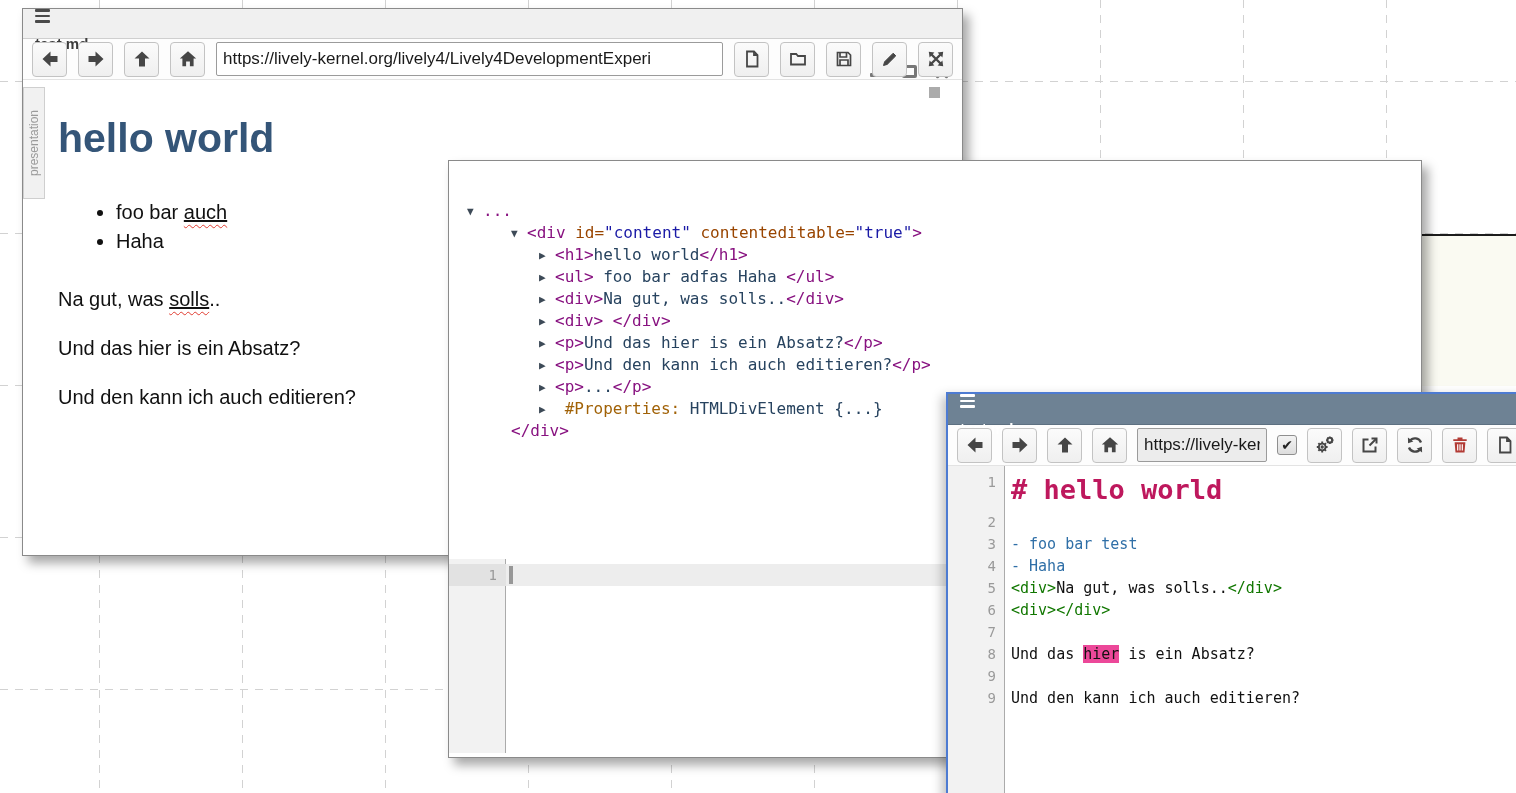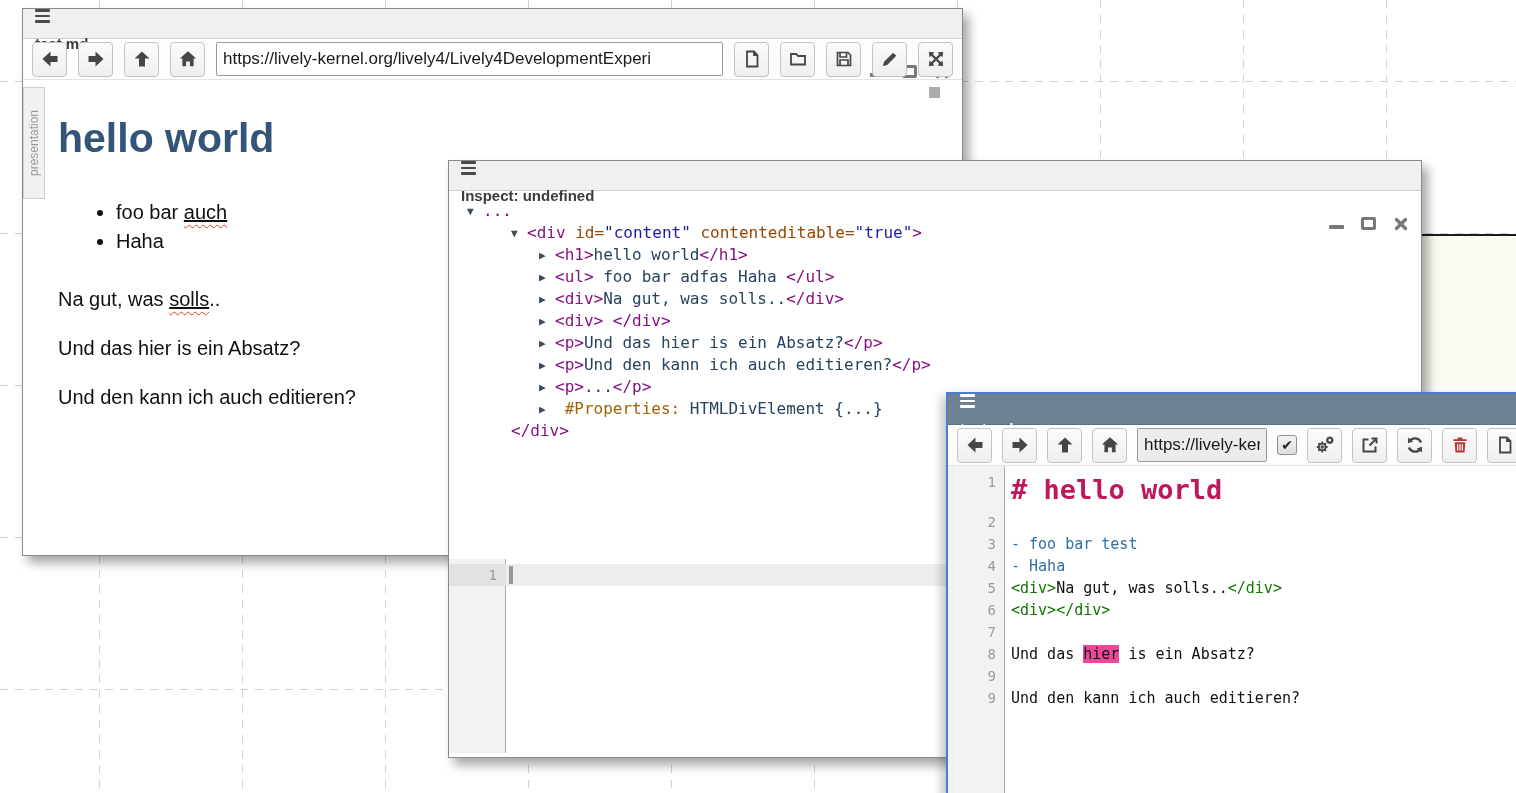--- a/index.html
+++ b/index.html
@@ -234,41 +234,20 @@
           <p>Na gut, was <span class="u"><span class="sq">solls</span></span>..</p>
           <p>Und das hier is ein Absatz?</p>
           <p>Und den kann ich auch editieren?</p>
         </div>
       <span class="scroll-chip"></span>
     </div>
     <div class="side-tab">presentation</div>
   </div>
 
   <div class="window win2">
-    <div class="titlebar">
-      <span class="hamburger">
-          <span></span>
-          <span></span>
-          <span></span>
-        </span>
-      <span class="title">Inspect: undefined</span>
-      <span class="win-controls">
-        <span class="ctl">
-            <span class="ctl-min"></span>
-          </span>
-        <span class="ctl">
-            <span class="ctl-max"></span>
-          </span>
-        <span class="ctl">
-          <svg width="16" height="16" viewBox="0 0 16 16" stroke="#787878" stroke-width="3.4" stroke-linecap="round">
-              <path d="M3.5 3.5 L12.5 12.5 M12.5 3.5 L3.5 12.5"></path>
-            </svg>
-        </span>
-      </span>
-    </div>
     <div class="tree"><div class="tree-line" style="padding-left: 18px;"><span class="arrow">▼</span><span class="tk-dots">...</span></div><div class="tree-line" style="padding-left: 62px;"><span class="arrow">▼</span><span class="tk-tag">&lt;div </span><span class="tk-attr">id=</span><span class="tk-val">"content"</span><span class="tk-plain"> </span><span class="tk-attr">contenteditable=</span><span class="tk-val">"true"</span><span class="tk-tag">&gt;</span></div><div class="tree-line" style="padding-left: 90px;"><span class="arrow">▶</span><span class="tk-tag">&lt;h1&gt;</span><span class="tk-text">hello world</span><span class="tk-tag">&lt;/h1&gt;</span></div><div class="tree-line" style="padding-left: 90px;"><span class="arrow">▶</span><span class="tk-tag">&lt;ul&gt;</span><span class="tk-text"> foo bar adfas Haha </span><span class="tk-tag">&lt;/ul&gt;</span></div><div class="tree-line" style="padding-left: 90px;"><span class="arrow">▶</span><span class="tk-tag">&lt;div&gt;</span><span class="tk-text">Na gut, was solls..</span><span class="tk-tag">&lt;/div&gt;</span></div><div class="tree-line" style="padding-left: 90px;"><span class="arrow">▶</span><span class="tk-tag">&lt;div&gt;</span><span class="tk-text"> </span><span class="tk-tag">&lt;/div&gt;</span></div><div class="tree-line" style="padding-left: 90px;"><span class="arrow">▶</span><span class="tk-tag">&lt;p&gt;</span><span class="tk-text">Und das hier is ein Absatz?</span><span class="tk-tag">&lt;/p&gt;</span></div><div class="tree-line" style="padding-left: 90px;"><span class="arrow">▶</span><span class="tk-tag">&lt;p&gt;</span><span class="tk-text">Und den kann ich auch editieren?</span><span class="tk-tag">&lt;/p&gt;</span></div><div class="tree-line" style="padding-left: 90px;"><span class="arrow">▶</span><span class="tk-tag">&lt;p&gt;</span><span class="tk-text">...</span><span class="tk-tag">&lt;/p&gt;</span></div><div class="tree-line" style="padding-left: 90px;"><span class="arrow">▶</span><span class="tk-prop"> #Properties:</span><span class="tk-text"> HTMLDivElement {...}</span></div><div class="tree-line" style="padding-left: 62px;"><span class="tk-tag">&lt;/div&gt;</span></div></div>
     <div class="cm inspector-editor">
         <div class="gbg"></div>
         <div class="cm-lines">
           <div class="cm-line active">
             <div class="ln">1</div>
             <div class="code"></div>
             <span class="cursor"></span>
           </div>
         </div>

